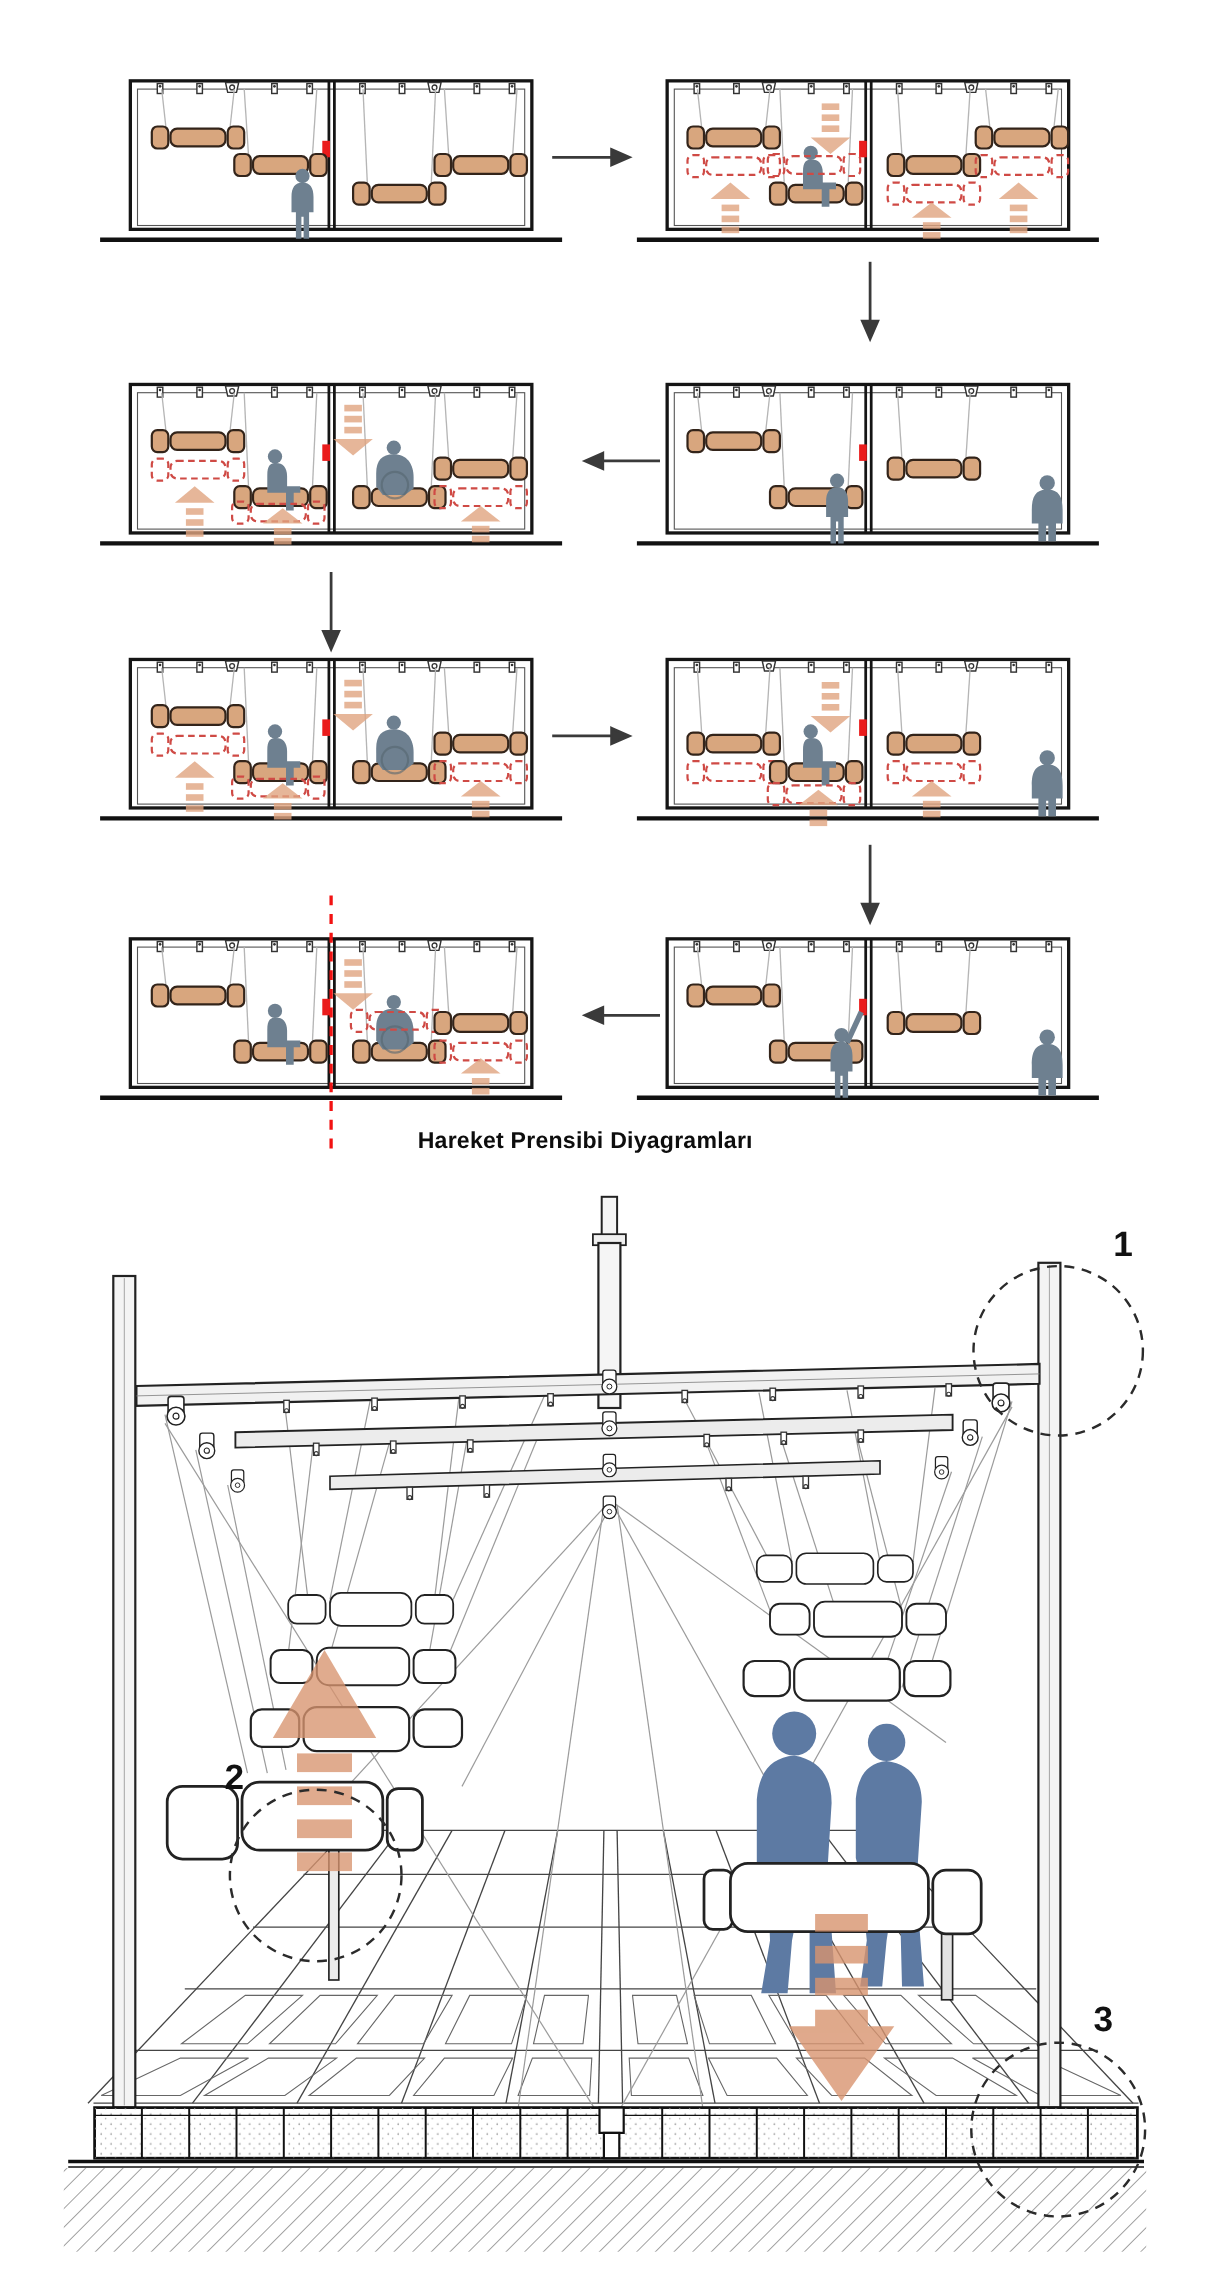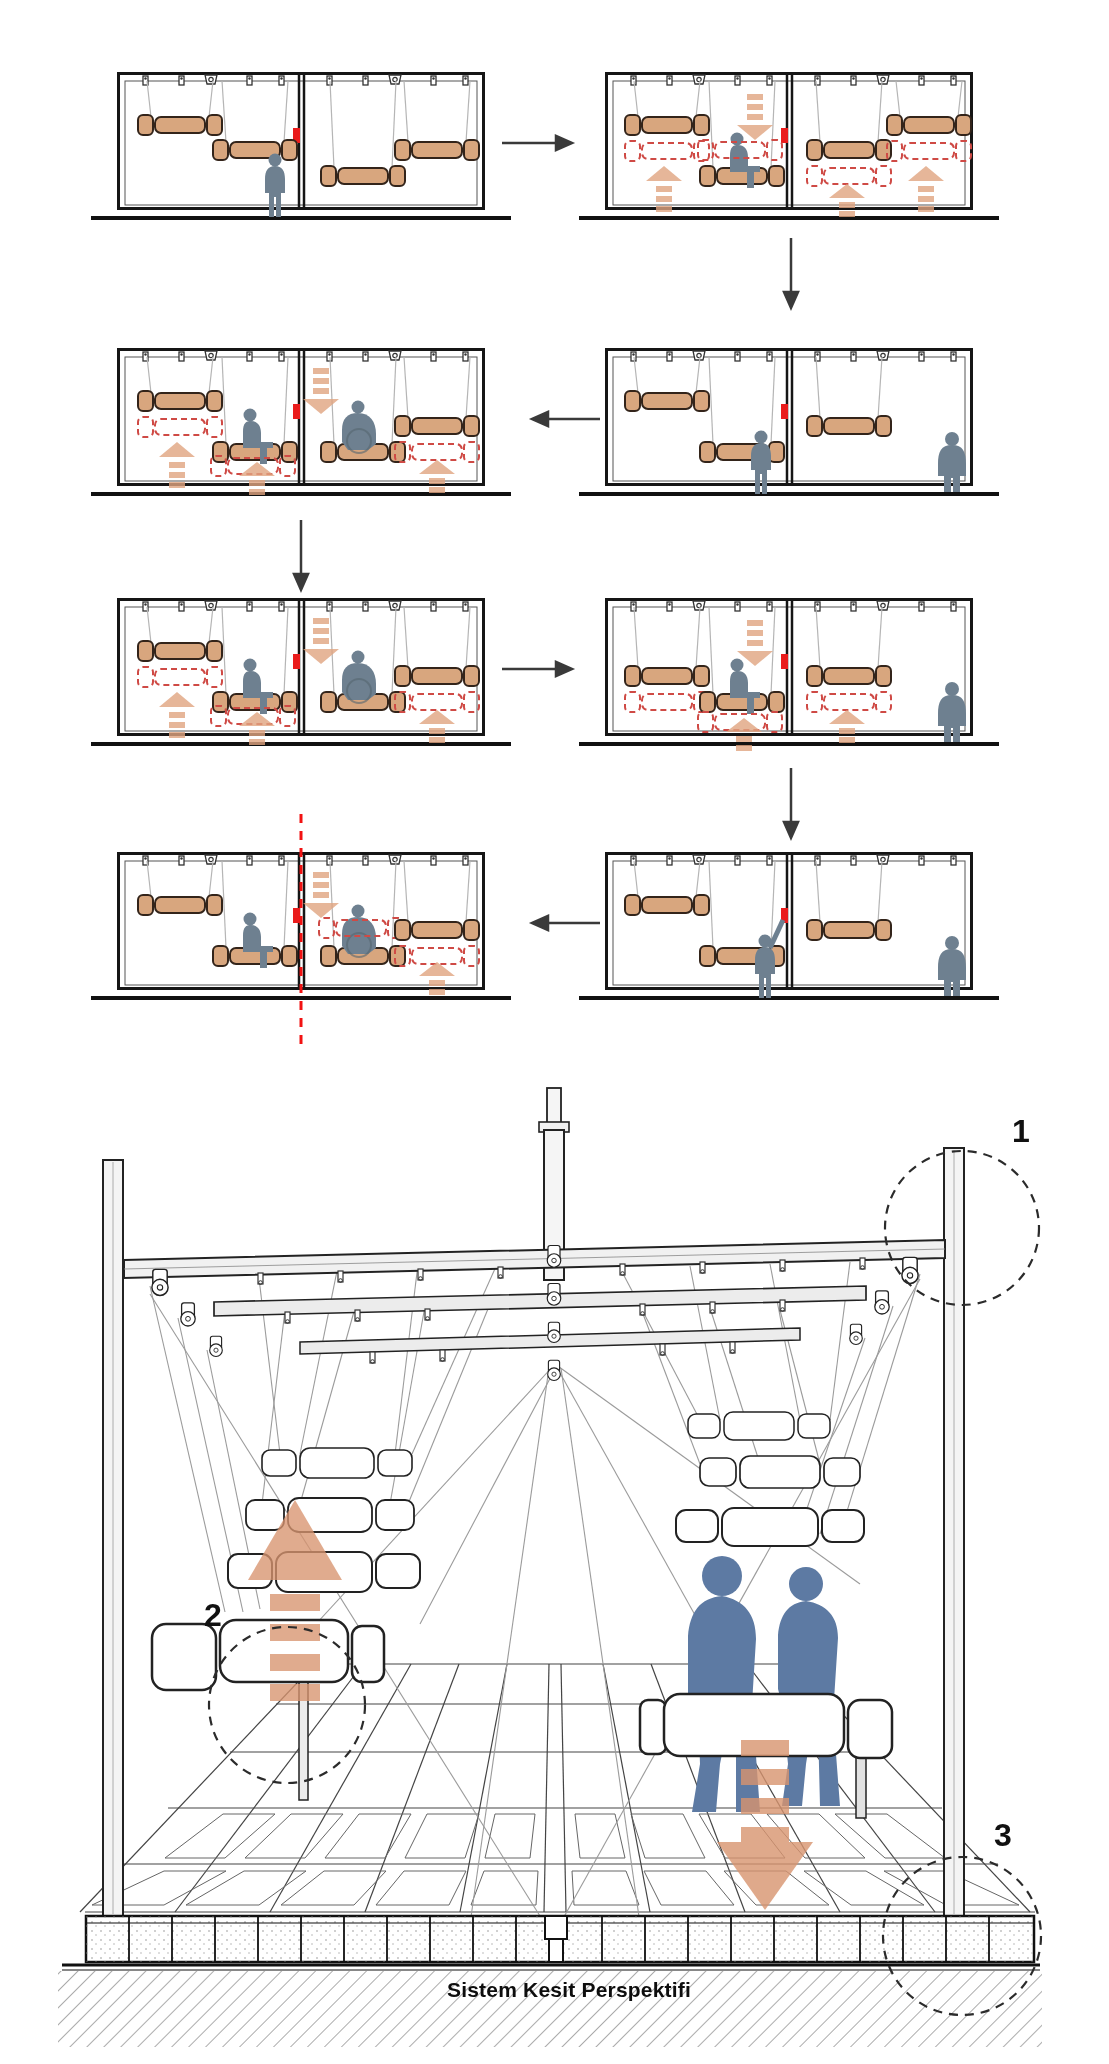--- a/index.html
+++ b/index.html
@@ -483,15 +483,15 @@
   <circle cx="287" cy="641" r="78"></circle>
   <circle cx="962" cy="872" r="79"></circle>
 </g>
 <g font-family="Liberation Sans, sans-serif" font-size="32" font-weight="700" fill="#111">
   <text x="1012" y="78">1</text>
   <text x="204" y="562">2</text>
   <text x="994" y="782">3</text>
 </g>
 </svg>
 
-<div class="caption" id="cap2">Sistem Kesit Perspektifi</div>
+<div class="caption" id="cap1">Hareket Prensibi Diyagramları</div>
 
 </div>
 
 </body></html>

